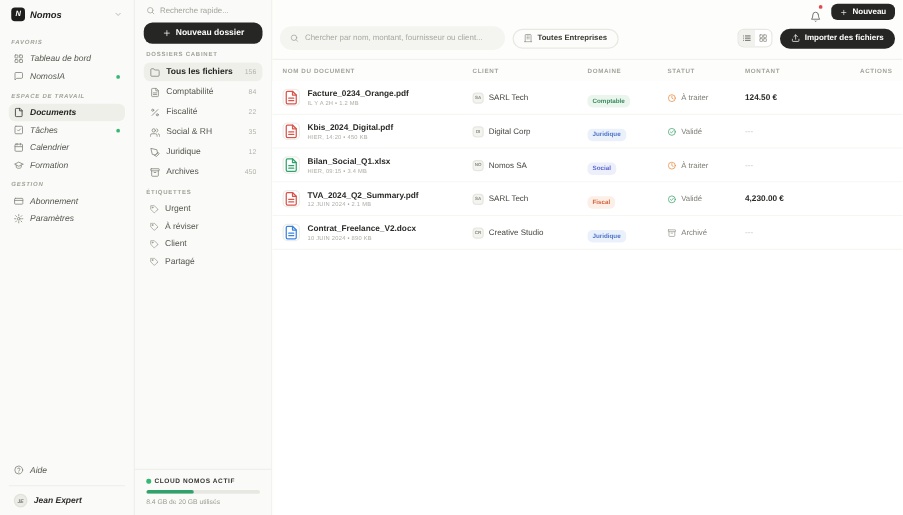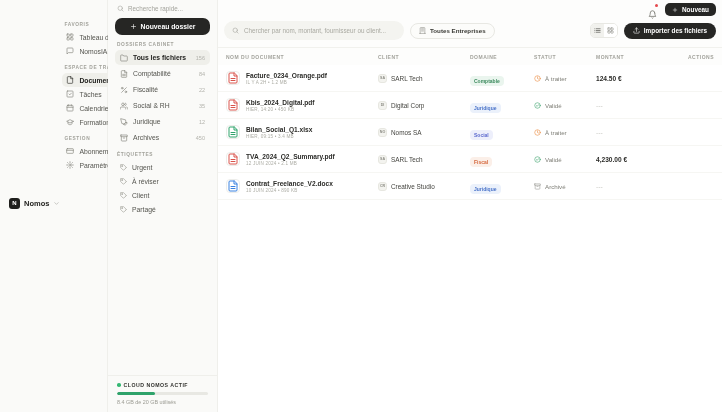--- a/index.html
+++ b/index.html
@@ -8,22 +8,22 @@
     font-family:"Liberation Sans", sans-serif;
     background:#FFFFFF; color:#2B2B28;
     display:flex;
   }
   .icn { display:inline-flex; flex:0 0 auto; }
   .icn svg { width:100%; height:100%; display:block; }
 
   
   .sidebar {
     width:108px; height:412px; background:#FAFAF8;
-    border-right:1px solid #EFEFEB; padding:15px 7px;
-    display:flex; flex:0 0 auto;
+    border-right:1px solid #EFEFEB; padding:4px 7px;
+    display:flex; flex-direction:column; flex:0 0 auto;font-style:italic;
   }
   .logo-row { display:flex; align-items:center; gap:4px; padding:2px 2px 8px; }
   .logo-mark { width:11px; height:11px; background:#1E1E1C; border-radius:3px; color:#fff;
     font-size:6px; font-weight:bold; display:flex; align-items:center; justify-content:center; }
   .logo-name { font-size:7.5px; font-weight:bold; color:#232320; flex:1; }
   .logo-chev { width:7px; height:7px; color:#A6A6A0; }
   .sec-label { font-size:4.8px; font-weight:bold; letter-spacing:0.6px; color:#A3A39C;
     text-transform:uppercase; margin:7px 2px 3px; }
   .side-item { display:flex; align-items:center; gap:5px; height:14px; padding:0 4px;
     border-radius:5px; color:#55554F; cursor:pointer; }

